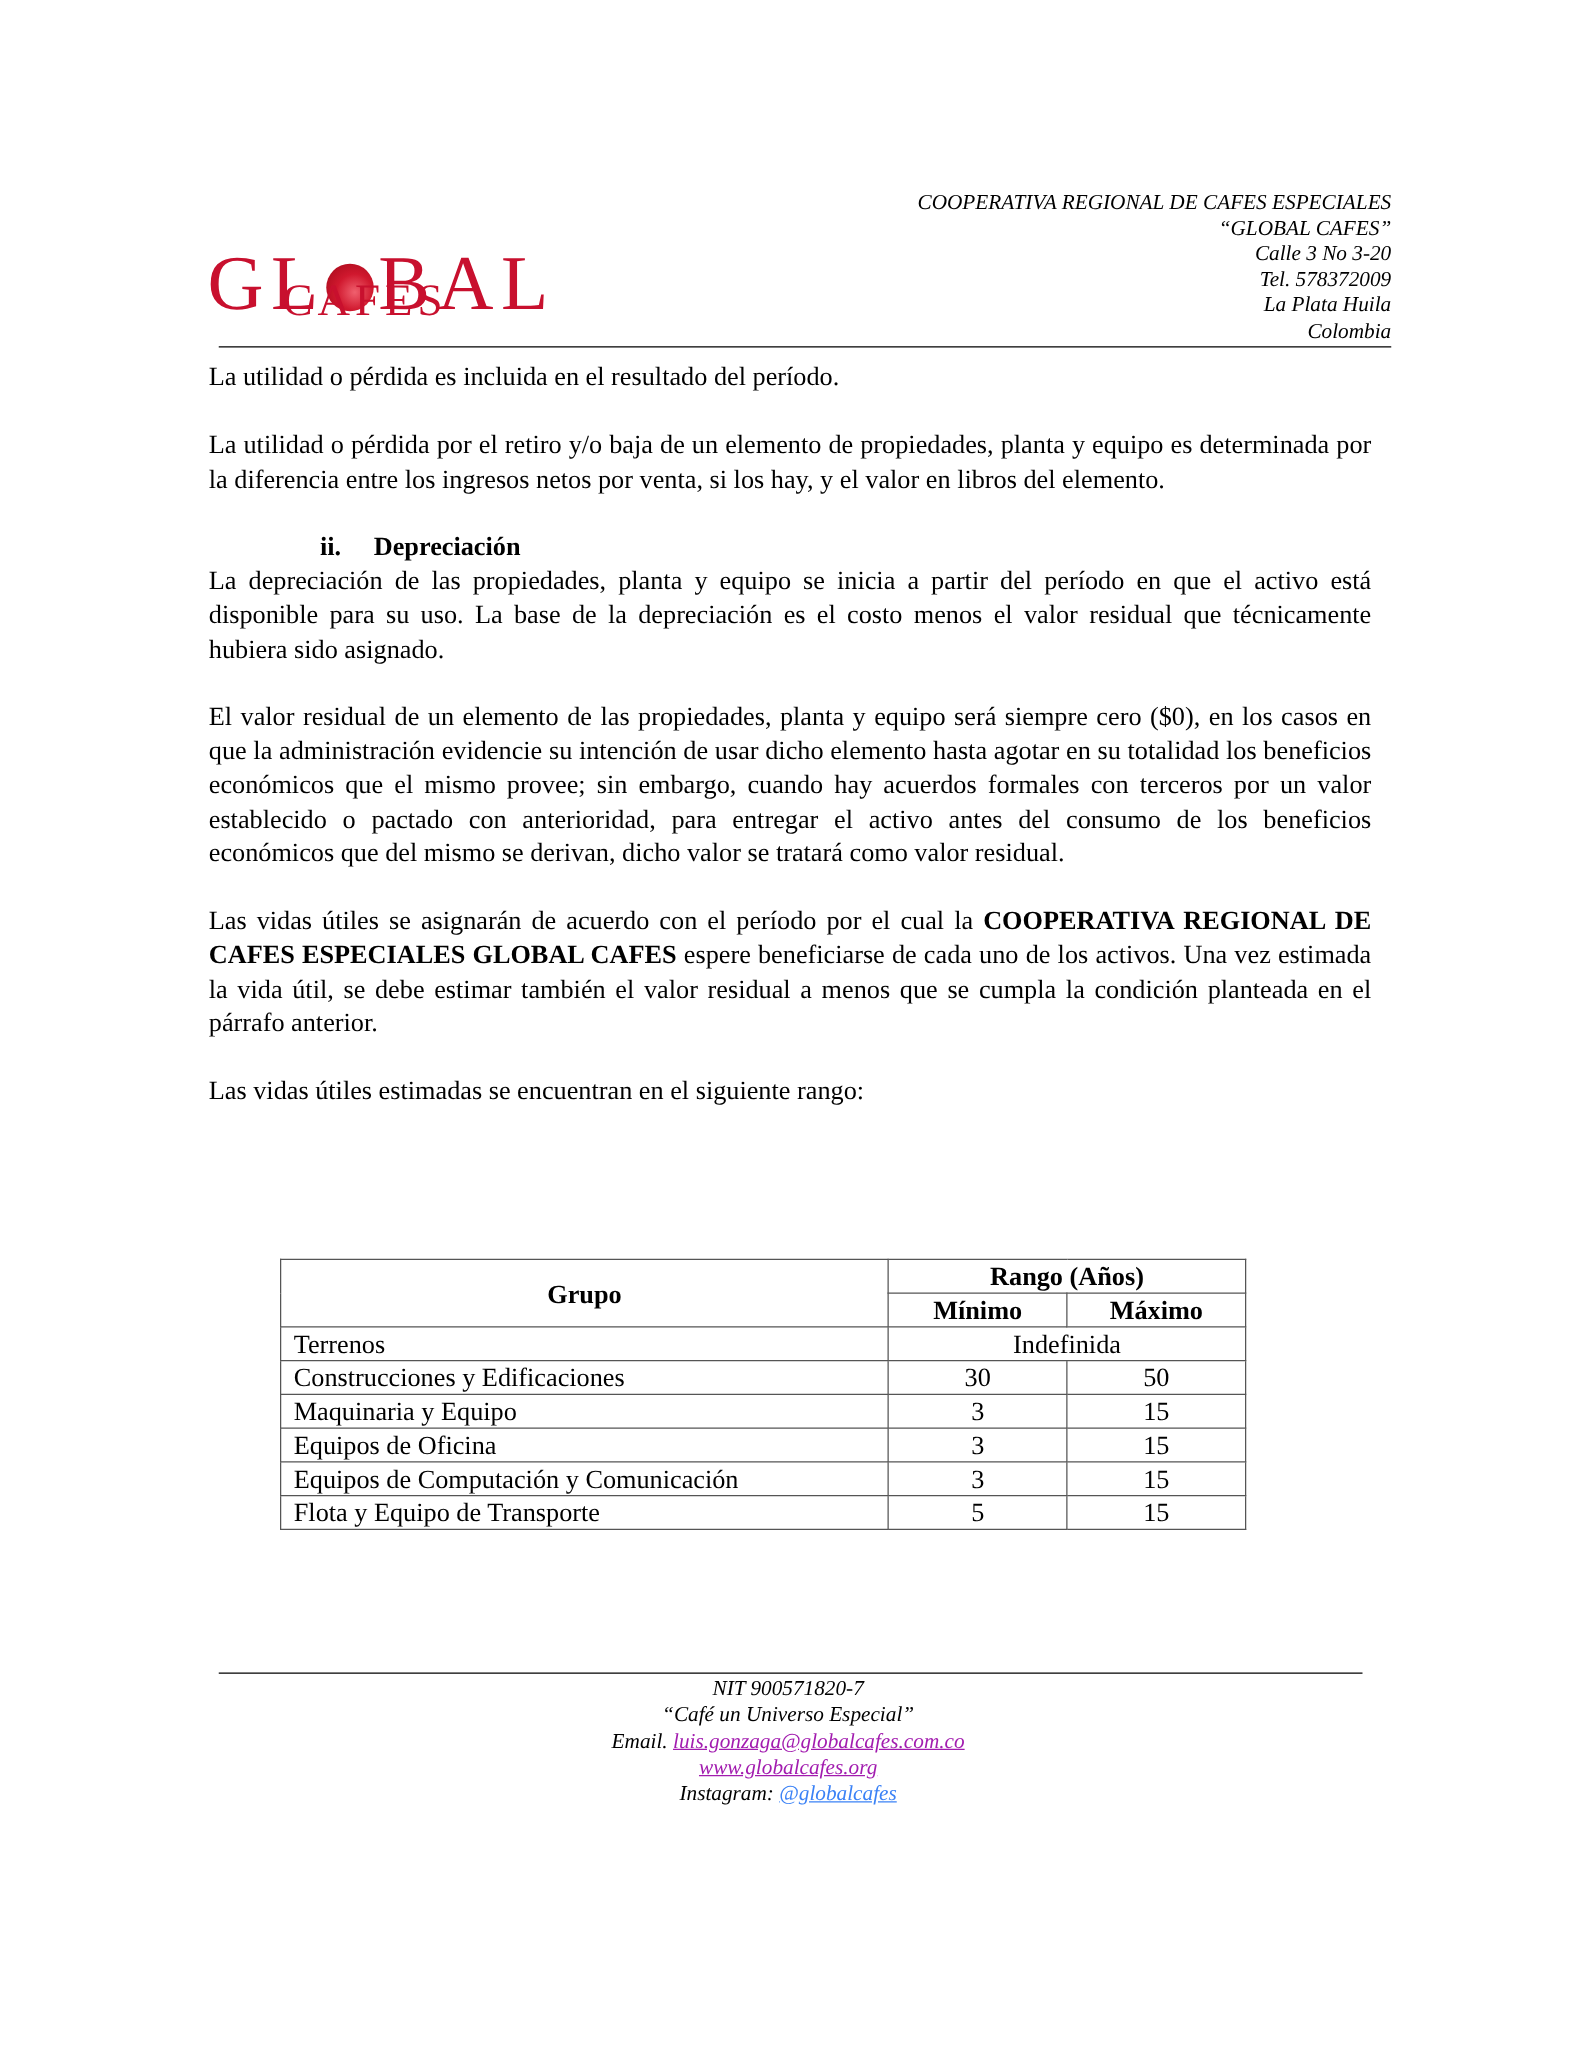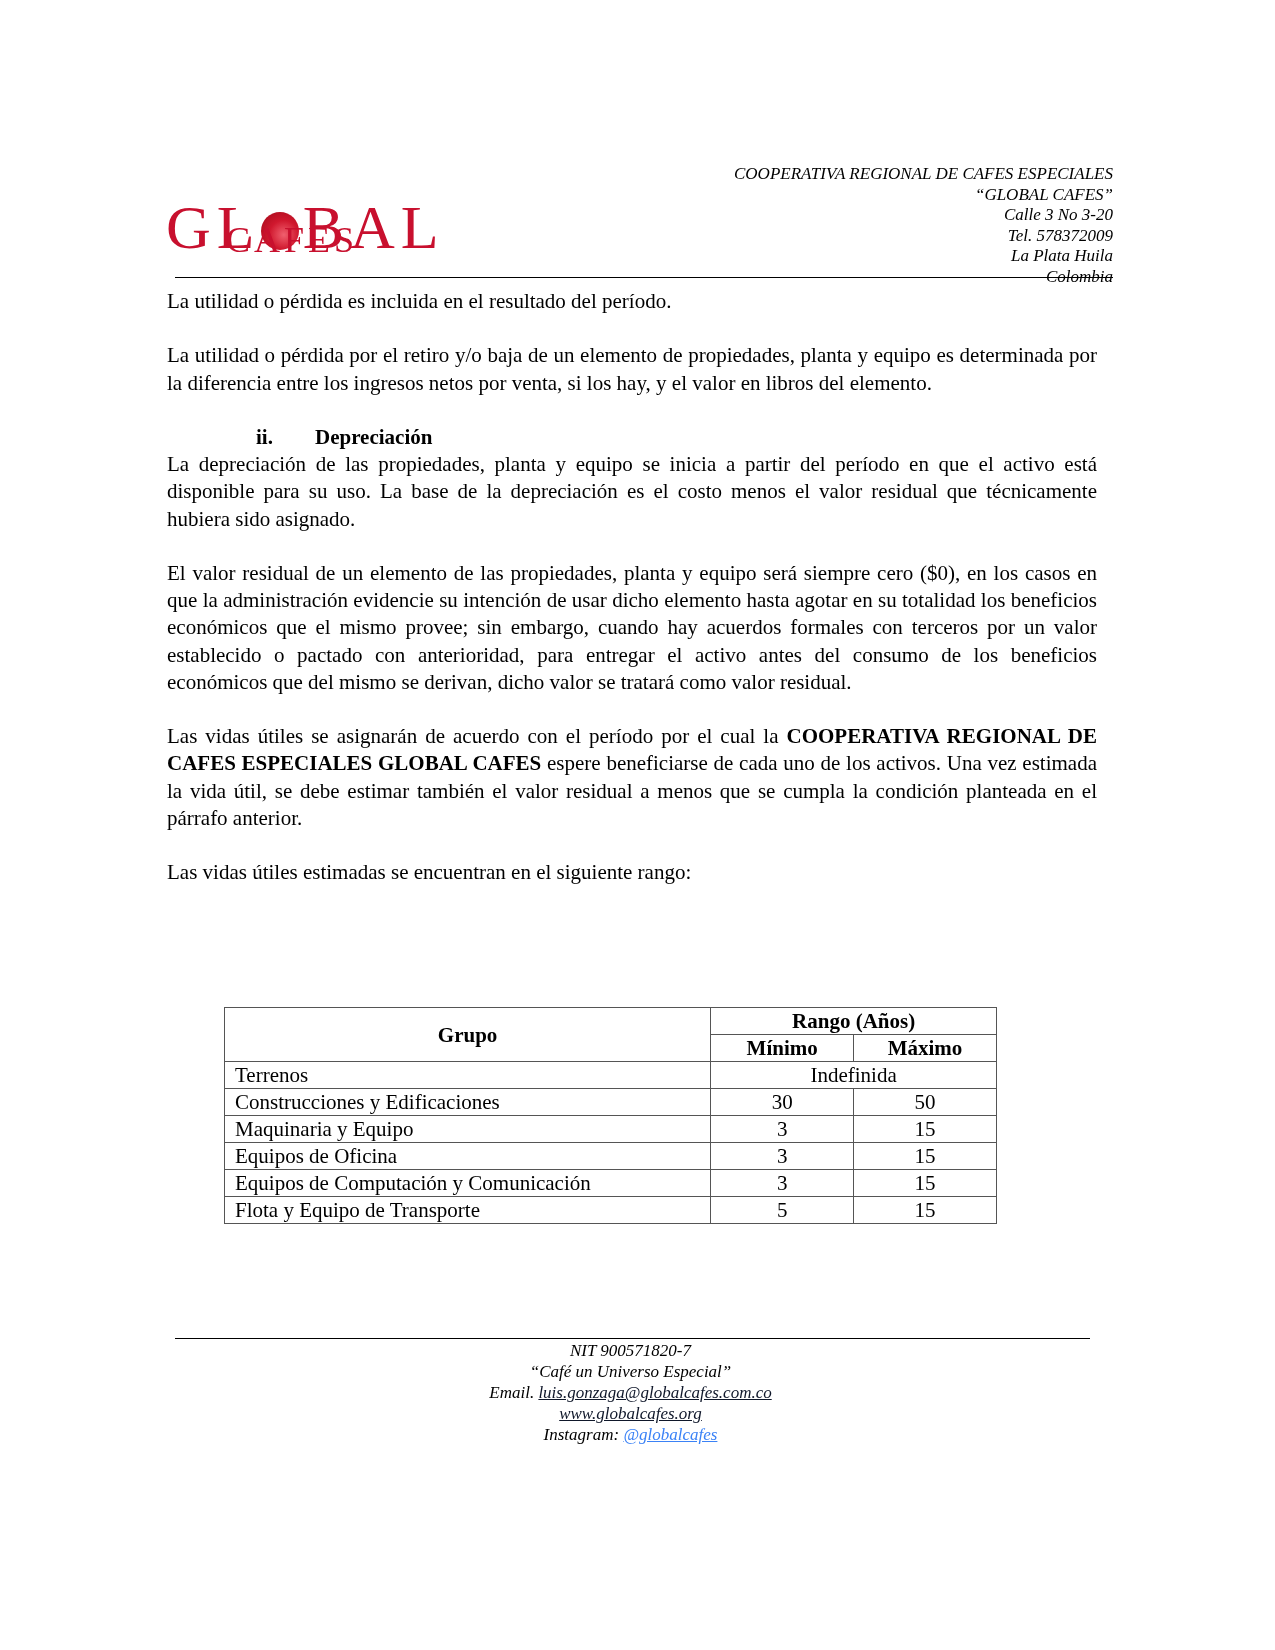--- a/index.html
+++ b/index.html
@@ -8,46 +8,46 @@
   .logo { position: absolute; left: 166px; top: 160px; width: 240px; height: 100px; }
   .logo-global { position: absolute; left: 0; top: 0; font-size: 62px; line-height: 62px;
                  color: #c8102e; letter-spacing: 6px; white-space: nowrap; margin-top: 36px; }
   .logo-global .o-ball { display: inline-block; width: 38px; height: 38px; border-radius: 50%;
                  background: radial-gradient(circle at 60% 60%, #f0606e 0%, #d0182e 45%, #a00818 100%);
                  vertical-align: baseline; position: relative; top: 2px; margin: 0 4px 0 0; }
   .logo-cafes { position: absolute; left: 60px; top: 62px; font-size: 36px; line-height: 36px;
                 color: #c8102e; letter-spacing: 4px; }
   .swoosh { position: absolute; left: 86px; top: 8px; width: 100px; height: 40px; }
 
-  .header-info { position: absolute; right: 162px; top: 164px; text-align: right;
+  .header-info { position: absolute; right: 162px; top: 152px; text-align: right;
                  font-style: italic; font-size: 17px; line-height: 20.6px; margin-left: 30px; }
   .header-rule { position: absolute; left: 175px; top: 277px; width: 938px; height: 0;
                  border-top: 1.5px solid #000; }
 
   .body { position: absolute; left: 167px; top: 288px; width: 930px;
           font-size: 21px; line-height: 27.2px; }
   .body p { margin: 0 0 27.2px 0; text-align: justify; }
   .body p.tight { margin-bottom: 0; }
   .heading { font-weight: bold; margin: 0; height: 27.2px; position: relative; }
   .heading .num { position: absolute; left: 89px; }
-  .heading .title { position: absolute; left: 148px; }
+  .heading .title { position: absolute; left: 132px; }
 
   table.ranges { position: absolute; left: 224px; top: 979px; width: 773px;
                  border-collapse: collapse; font-size: 21px; line-height: 26px; margin-top: 28px; }
   table.ranges td, table.ranges th { border: 1.5px solid #555; padding: 0 10px; height: 26px; }
   table.ranges th { font-weight: bold; text-align: center; }
   table.ranges td.c { text-align: center; }
   col.g { width: 487px; } col.n { width: 143px; }
 
   .footer-rule { position: absolute; left: 175px; top: 1338px; width: 915px; height: 0;
                  border-top: 1.5px solid #000; }
   .footer { position: absolute; left: 0; width: 1275px; top: 1340px; text-align: center;
             font-style: italic; font-size: 17px; line-height: 21px; }
   .footer .inner { position: relative; left: -7px; }
-  a.link { color: #0f172a; text-decoration: underline; font-style: italic; }
+  a.link { color: #a21caf; text-decoration: underline; font-style: italic; }
   a.link2 { color: #3b82f6; text-decoration: underline; }
 </style>
 </head>
 <body>
 
 <div class="logo">
   <div class="logo-global"><span>GL</span><span class="o-ball"></span><span>BAL</span></div>
   <svg class="swoosh" viewBox="0 0 100 40">
     <path d="M10 38 Q 40 10 98 2" stroke="#ffffff" stroke-width="3" fill="none"></path>
   </svg>

